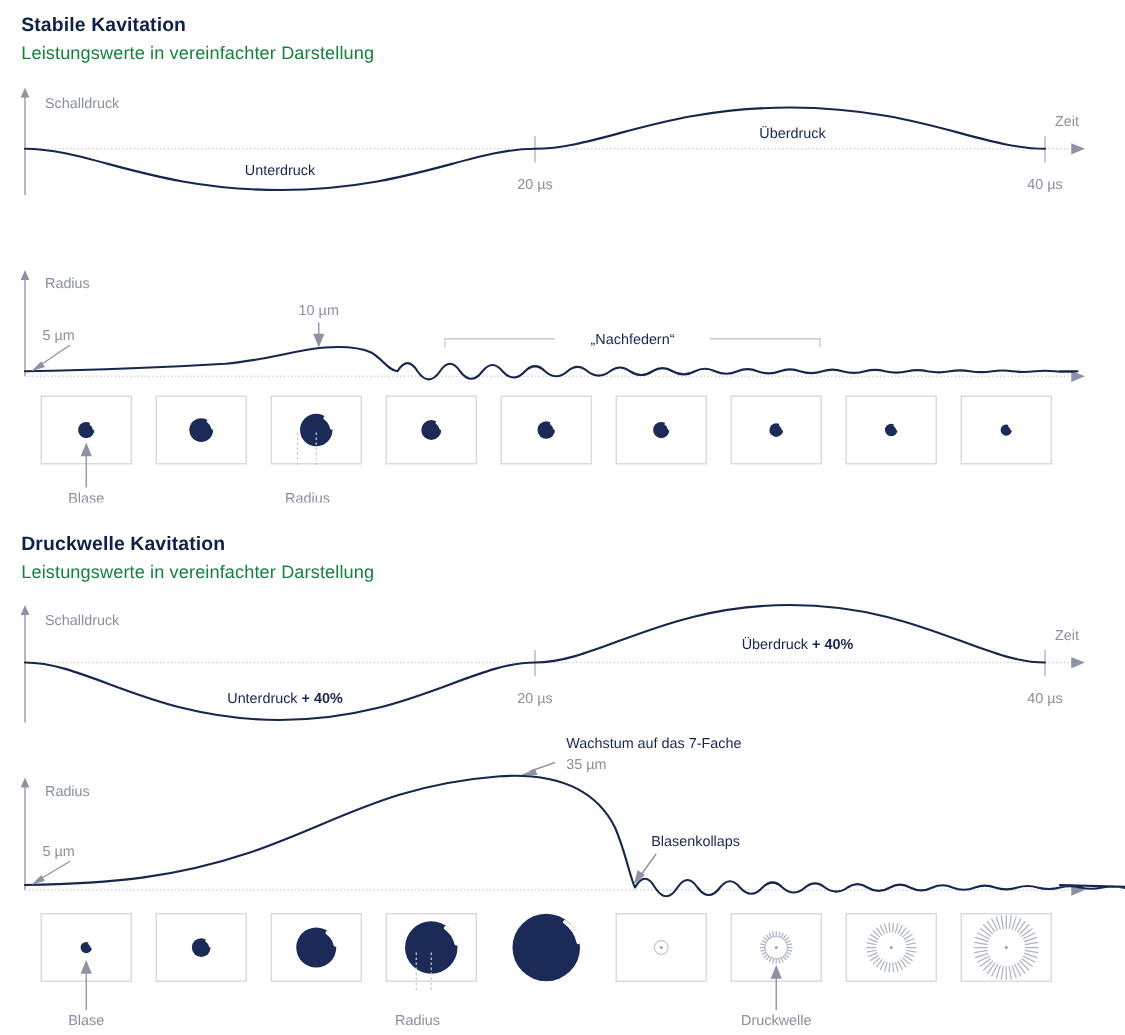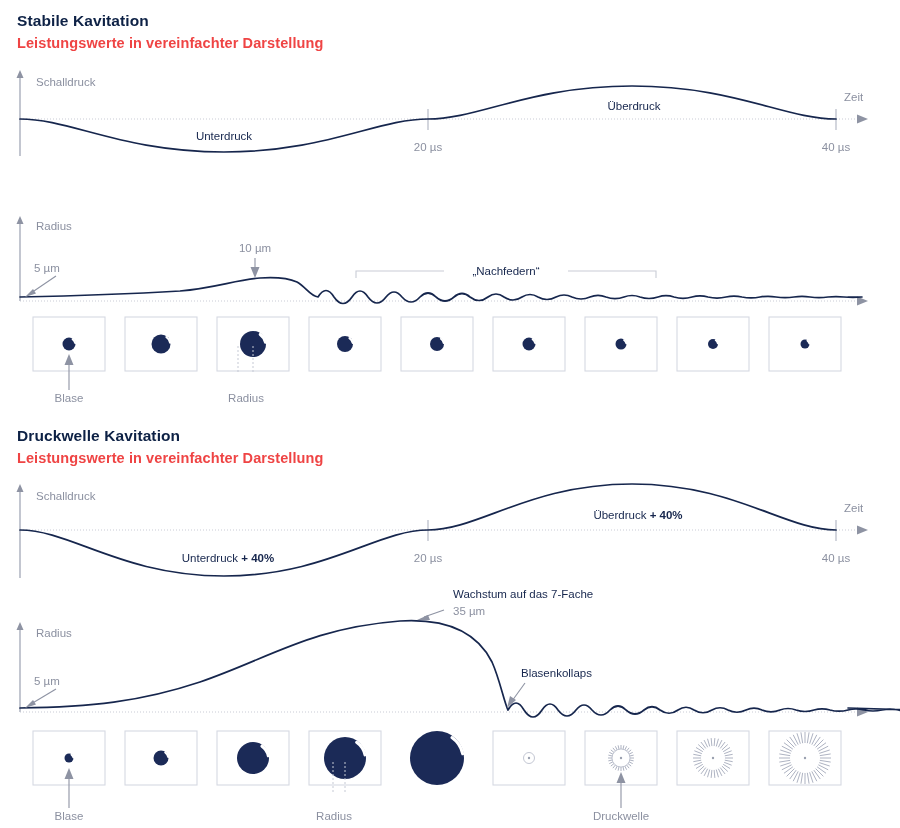--- a/index.html
+++ b/index.html
@@ -8,22 +8,22 @@
     font-family:"Liberation Sans", sans-serif;
     color:#0d2145;overflow:hidden;position:relative;
   }
   .page{position:relative;width:900px;height:828px;padding-left:24px;}
 
   .sec-title{
     position:absolute;font-size:15.5px;font-weight:bold;
     color:#0d2145;letter-spacing:0.1px;white-space:nowrap;
   }
   .sec-sub{
-    position:absolute;font-size:14.5px;font-weight:bold;
-    color:#ef4444;letter-spacing:0.1px;white-space:nowrap;
+    position:absolute;font-size:14.5px;font-weight:normal;
+    color:#15803d;letter-spacing:0.1px;white-space:nowrap;
   }
 
   svg{display:block;}
   .chart{position:absolute;}
 
   .axis-line{stroke:#a9aebc;stroke-width:1.4;}
   .baseline{stroke:#c9ccd6;stroke-width:1.2;stroke-dasharray:1 2;}
   .curve{fill:none;stroke:#16264d;stroke-width:1.7;stroke-linecap:round;stroke-linejoin:round;}
   .tickline{stroke:#b6bac6;stroke-width:1.2;}
   .arrow-fill{fill:#8e93a3;}

